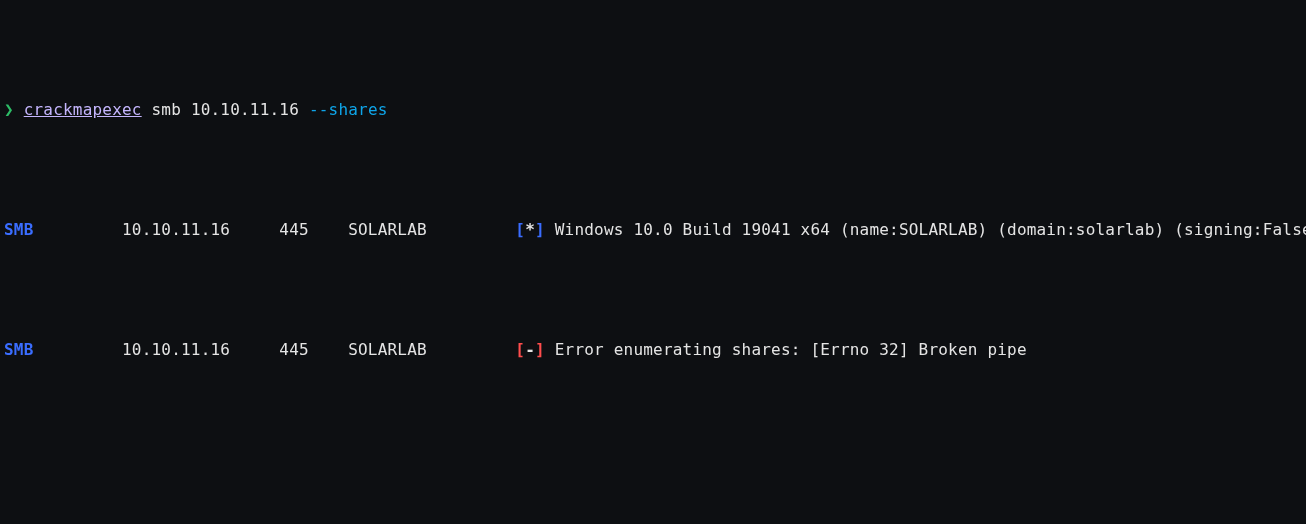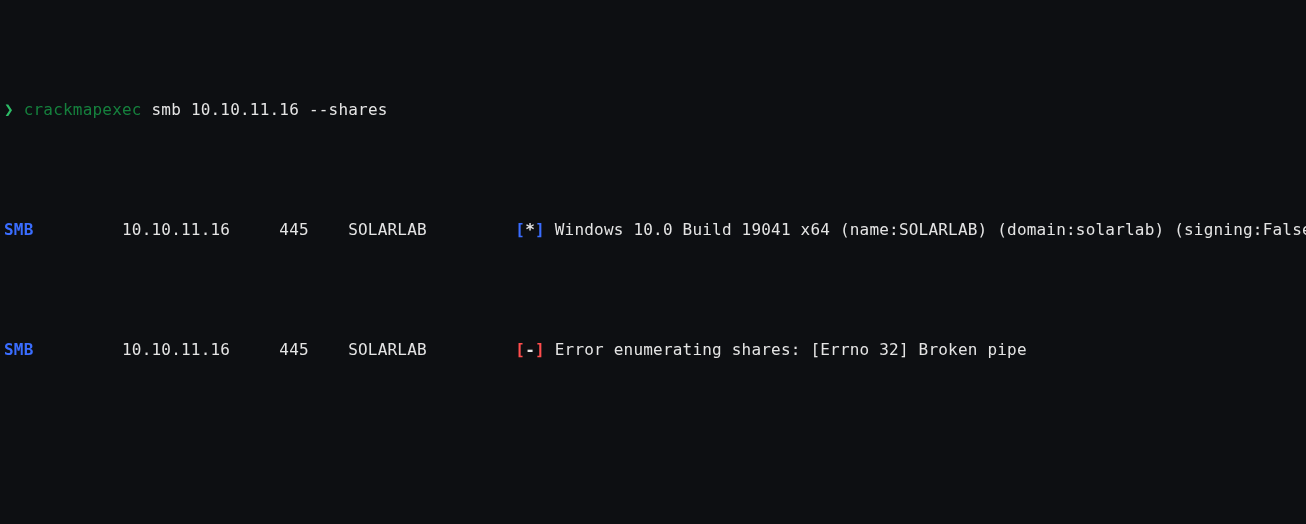--- a/index.html
+++ b/index.html
@@ -16,23 +16,23 @@
     overflow: hidden;
     font-stretch: condensed;
   }
   .term {
     padding: 2px 4px;
     white-space: pre;
   }
   .line { white-space: pre; }
   .blank { height: 1.5em; }
   .prompt   { color: #2dbd67; font-weight: bold; }
-  .cmd      { color: #15803d; }
+  .cmd      { color: #c4b5fd; text-decoration: underline; }
   .arg      { color: #e4e4e4; }
-  .flag     { color: #e5e5e5; text-align: center; }
+  .flag     { color: #0ea5e9; text-align: center; }
   .smb-tag  { color: #3a6dff; font-weight: bold; }
   .brkt     { color: #3a6dff; font-weight: bold; }
   .star     { color: #e4e4e4; font-weight: bold; }
   .brkt-r   { color: #ff4d4d; font-weight: bold; }
   .minus    { color: #e4e4e4; font-weight: bold; }
   .plain    { color: #e4e4e4; }
 </style>
 </head>
 <body>
 

